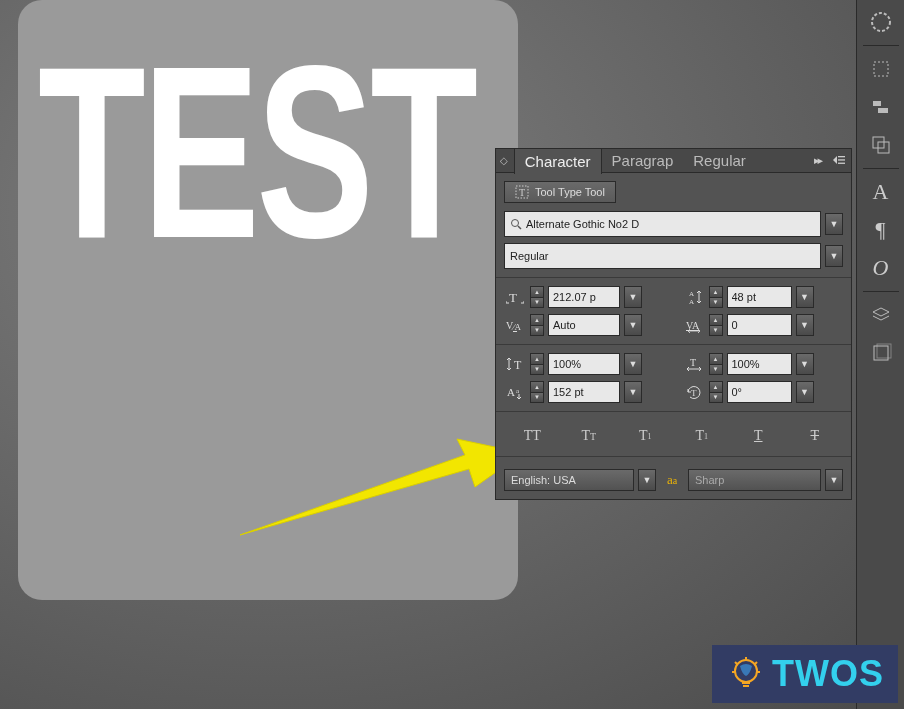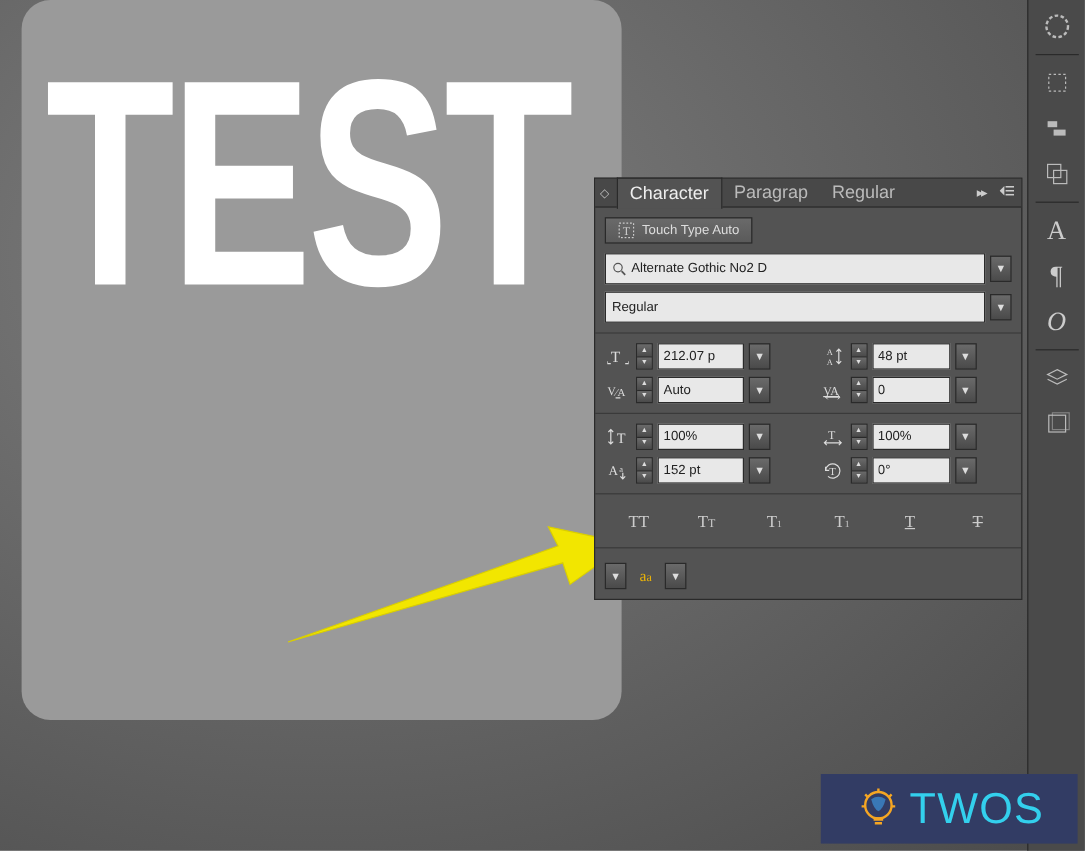--- a/index.html
+++ b/index.html
@@ -257,24 +257,24 @@
 
 
 .watermark {
   position:absolute;
   right: 6px;
   bottom: 6px;
   display:flex;
   align-items:center;
   gap:6px;
   background:#323c64;
-  padding: 8px 28px;
+  padding: 8px 14px;
   color:#33d0ed;
   font-family: "Arial Black", sans-serif;
-  font-weight: 400;
+  font-weight: 700;
   font-size: 36px;
   letter-spacing: 1px;
 }
 .watermark .bulb { width:40px; height:40px; }
 </style>
 </head>
 <body>
 
 <div class="canvas">
   <div class="canvas-text">TEST</div>
@@ -301,21 +301,21 @@
         </svg>
     </div>
   </div>
 
   <div class="panel-body">
     <div class="touch-type-btn">
       <svg class="ico" viewBox="0 0 14 14">
           <rect x="1" y="1" width="12" height="12" fill="none" stroke="#ccc" stroke-dasharray="1.5"></rect>
           <text x="7" y="11" font-size="10" text-anchor="middle" fill="#ccc" font-family="serif">T</text>
         </svg>
-      <span>Touch Type Auto</span>
+      <span>Tool Type Tool</span>
     </div>
 
     <div class="field-row">
       <div class="combo">
         <svg class="mag-icon" viewBox="0 0 12 12">
             <circle cx="5" cy="5" r="3.5" fill="none" stroke="#555"></circle>
             <line x1="8" y1="8" x2="11" y2="11" stroke="#555" stroke-width="1.5"></line>
           </svg>
         <input value="Alternate Gothic No2 D" style="">
       </div>
@@ -470,22 +470,28 @@
       <div class="type-mode">T<span style="font-size:10px">T</span></div>
       <div class="type-mode">T<span style="font-size:8px;vertical-align:super">1</span></div>
       <div class="type-mode">T<span style="font-size:8px;vertical-align:sub">1</span></div>
       <div class="type-mode" style="text-decoration:underline">T</div>
       <div class="type-mode" style="text-decoration:line-through">T</div>
     </div>
 
     <div class="divider"></div>
 
     <div class="bottom-row">
+      <div class="lang-combo">
+        <span>English: USA</span>
+      </div>
       <div class="param-arrow">▼</div>
       <div class="aa-icon">a<span style="font-size:10px">a</span></div>
+      <div class="lang-combo" style="flex:1;width:auto">
+        <span style="color:#aaa">Sharp</span>
+      </div>
       <div class="param-arrow">▼</div>
     </div>
   </div>
 </div>
 
 <div class="right-toolbar">
   <div class="rt-item">
     <svg width="22" height="22" viewBox="0 0 22 22">
         <circle cx="11" cy="11" r="9" fill="none" stroke="#bbb" stroke-width="2" stroke-dasharray="3 2"></circle>
       </svg>

